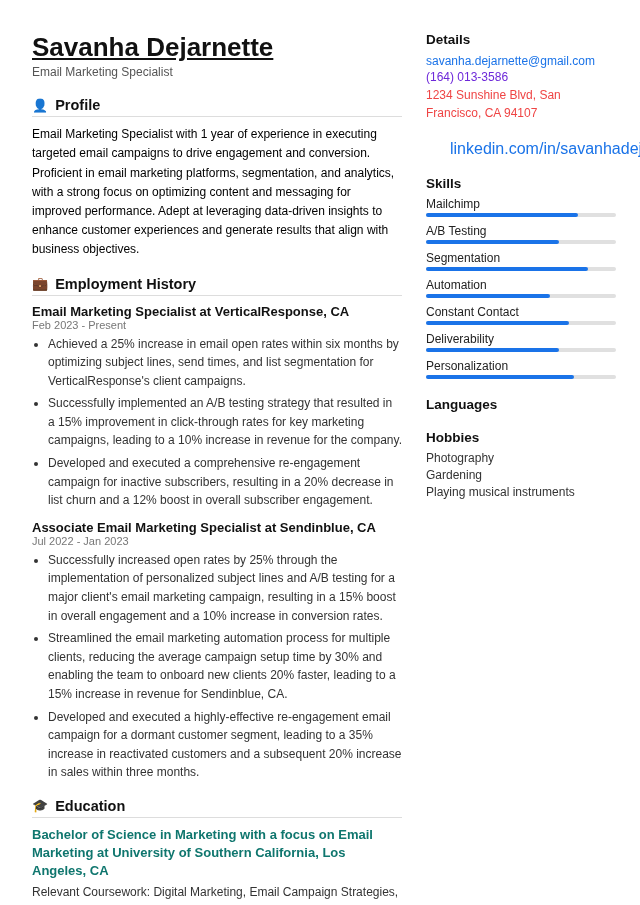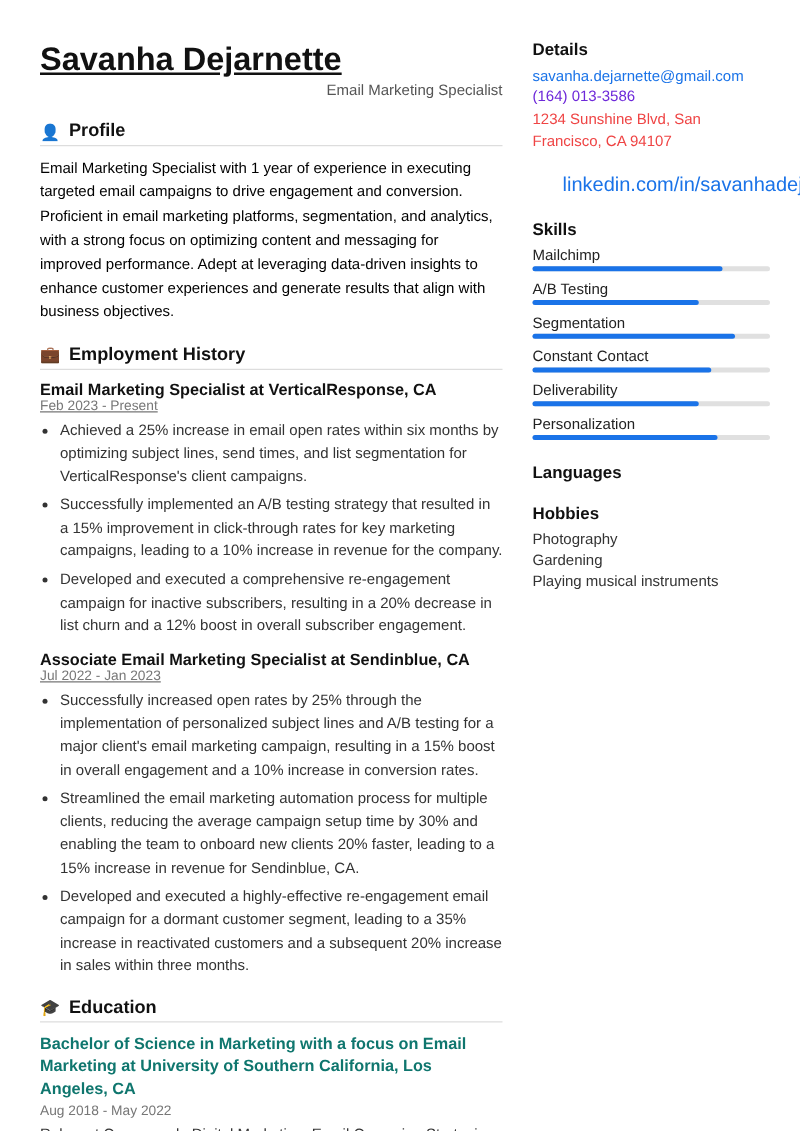--- a/index.html
+++ b/index.html
@@ -32,21 +32,20 @@
       font-size: 26px;
       font-weight: bold;
       color: #111;
       line-height: 1.2;
       text-decoration: underline;
     }
     .header-title {
       font-size: 12px;
       color: #555;
       margin-top: 2px;
-      text-align: right;
     }
 
     
     .section { margin-bottom: 16px; }
     .section-heading {
       display: flex;
       align-items: center;
       gap: 7px;
       font-size: 14.5px;
       font-weight: bold;
@@ -71,21 +70,20 @@
     .job { margin-bottom: 10px; }
     .job-title {
       font-size: 13px;
       font-weight: bold;
       color: #111;
     }
     .job-date {
       font-size: 11px;
       color: #777;
       margin-bottom: 4px;
-      text-decoration: underline;
     }
     .job ul {
       padding-left: 16px;
       margin: 0;
     }
     .job ul li {
       font-size: 12px;
       color: #333;
       line-height: 1.55;
       margin-bottom: 4px;
@@ -229,21 +227,20 @@
         </ul>
       </div>
     </div>
 
     <div class="section">
       <div class="section-heading">
         <span class="icon">🎓</span>
         <span>Education</span>
       </div>
       <div class="edu-degree">Bachelor of Science in Marketing with a focus on Email Marketing at University of Southern California, Los Angeles, CA</div>
-      <div class="edu-date">Aug 2018 - May 2022</div>
       <div class="edu-coursework">Relevant Coursework: Digital Marketing, Email Campaign Strategies, Content Creation, Marketing Analytics, CRM, SEO/SEM, Social Media Marketing, E-commerce, Consumer Behavior, and Brand Management.</div>
     </div>
 
   </div>
 
   <div class="right">
 
     <div class="right-section">
       <div class="right-heading">Details</div>
       <a class="detail-email" href="#">savanha.dejarnette@gmail.com</a>
@@ -267,20 +264,26 @@
           <div class="skill">
       <div class="skill-name">A/B Testing</div>
       <div class="skill-bar-bg">
         <div class="skill-bar-fill" style="width:70%"></div>
       </div>
     </div>
           <div class="skill">
       <div class="skill-name">Segmentation</div>
       <div class="skill-bar-bg">
         <div class="skill-bar-fill" style="width:85%"></div>
+      </div>
+    </div>
+          <div class="skill">
+      <div class="skill-name">Automation</div>
+      <div class="skill-bar-bg">
+        <div class="skill-bar-fill" style="width:65%"></div>
       </div>
     </div>
           <div class="skill">
       <div class="skill-name">Constant Contact</div>
       <div class="skill-bar-bg">
         <div class="skill-bar-fill" style="width:75%"></div>
       </div>
     </div>
           <div class="skill">
       <div class="skill-name">Deliverability</div>

